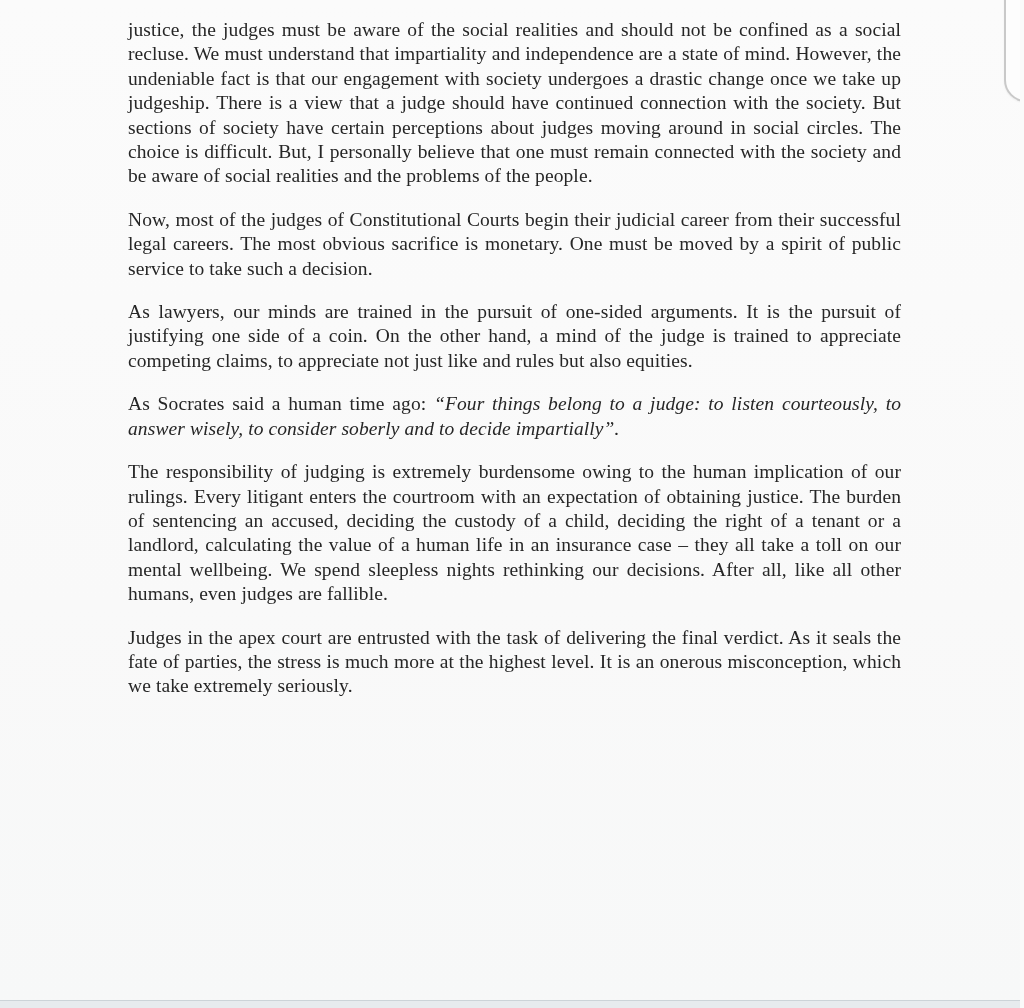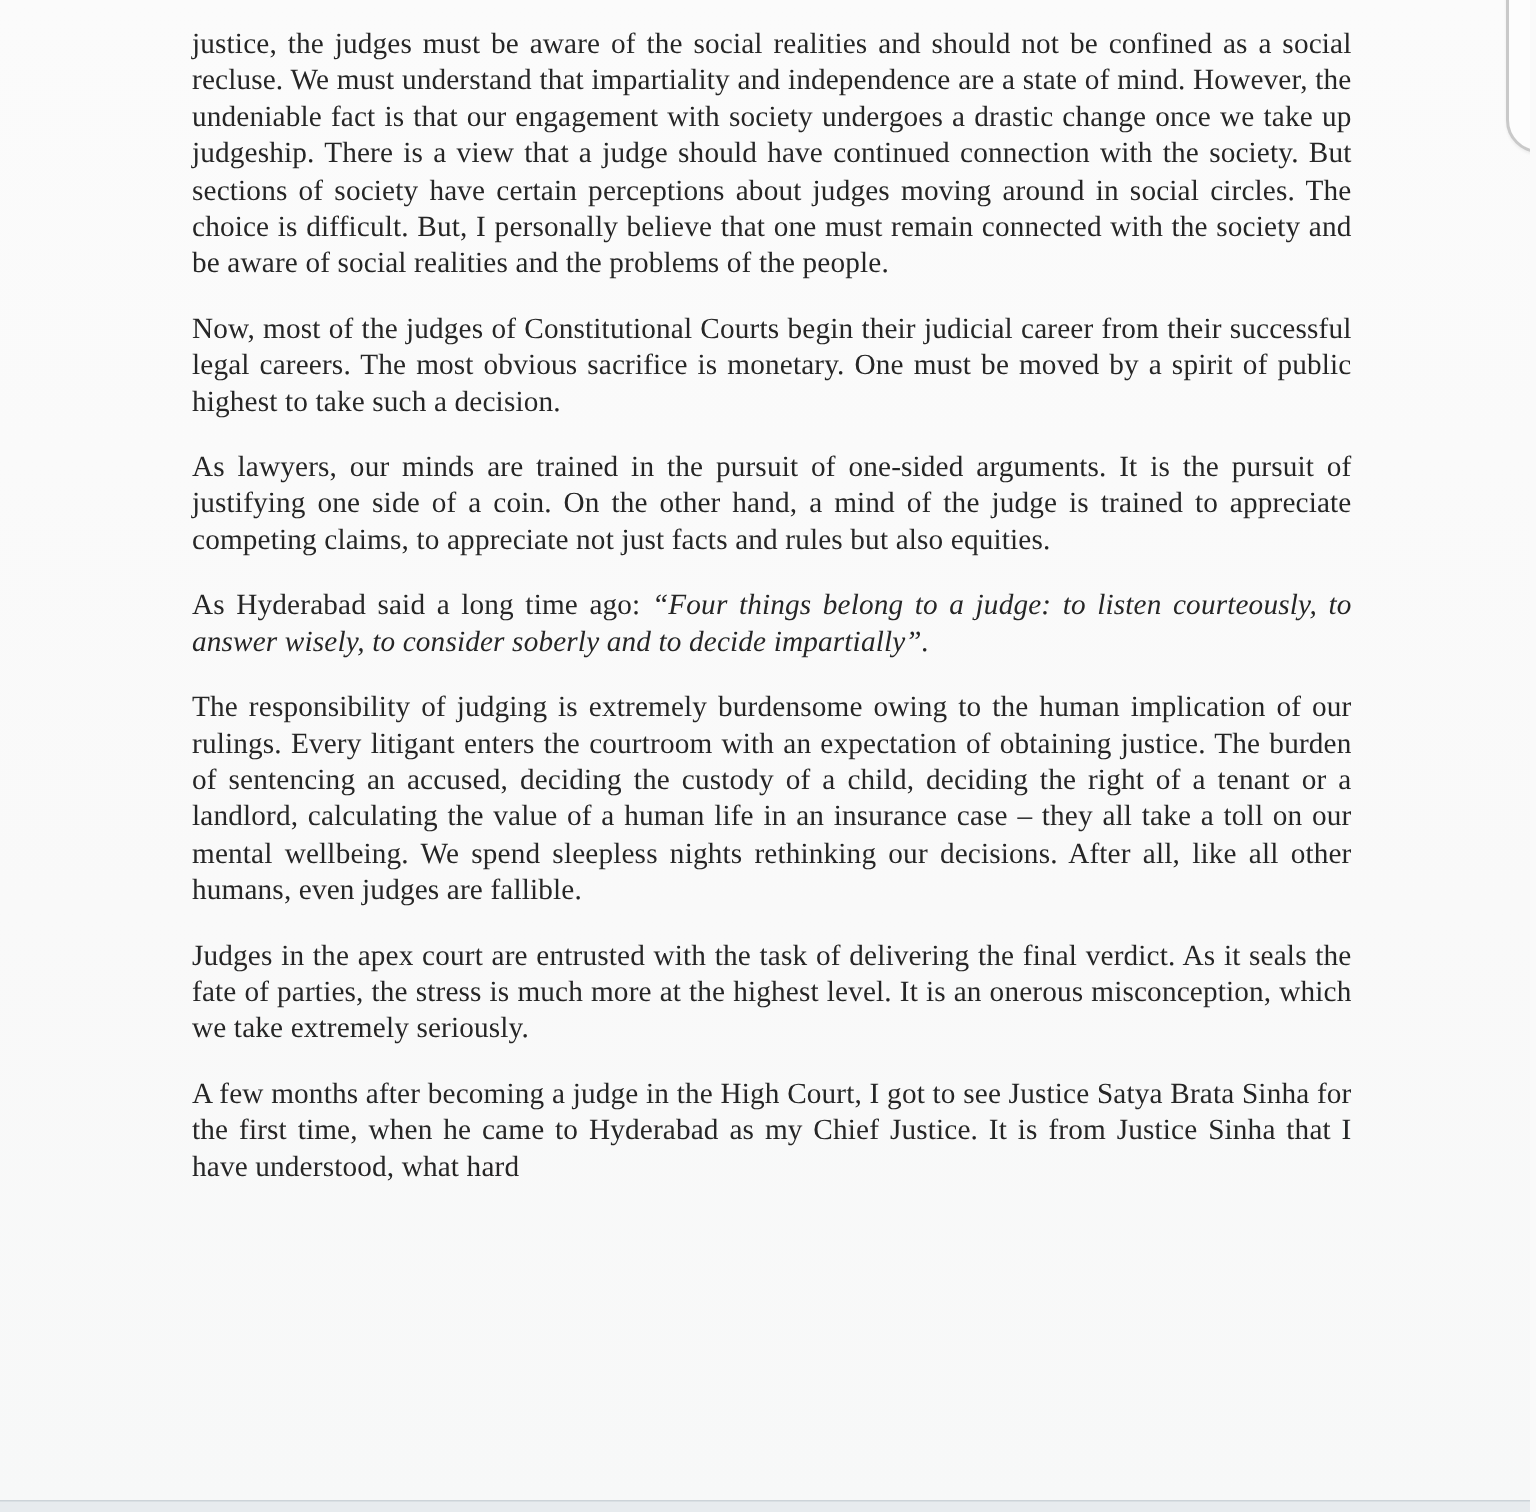--- a/index.html
+++ b/index.html
@@ -60,23 +60,22 @@
 </style>
 </head>
 <body>
 
 <div class="page">
 
   <div class="scroll-handle"></div>
 
   <div class="content">
     <p>justice, the judges must be aware of the social realities and should not be confined as a social recluse. We must understand that impartiality and independence are a state of mind. However, the undeniable fact is that our engagement with society undergoes a drastic change once we take up judgeship. There is a view that a judge should have continued connection with the society. But sections of society have certain perceptions about judges moving around in social circles. The choice is difficult. But, I personally believe that one must remain connected with the society and be aware of social realities and the problems of the people.</p>
-    <p>Now, most of the judges of Constitutional Courts begin their judicial career from their successful legal careers. The most obvious sacrifice is monetary. One must be moved by a spirit of public highest to take such a decision.</p>
-    <p>As lawyers, our minds are trained in the pursuit of one-sided arguments. It is the pursuit of justifying one side of a coin. On the other hand, a mind of the judge is trained to appreciate competing claims, to appreciate not just facts and rules but also equities.</p>
-    <p><span>As Hyderabad said a long time ago: </span><span class="italic">“Four things belong to a judge: to listen courteously, to answer wisely, to consider soberly and to decide impartially”.</span></p>
+    <p>Now, most of the judges of Constitutional Courts begin their judicial career from their successful legal careers. The most obvious sacrifice is monetary. One must be moved by a spirit of public service to take such a decision.</p>
+    <p>As lawyers, our minds are trained in the pursuit of one-sided arguments. It is the pursuit of justifying one side of a coin. On the other hand, a mind of the judge is trained to appreciate competing claims, to appreciate not just like and rules but also equities.</p>
+    <p><span>As Socrates said a human time ago: </span><span class="italic">“Four things belong to a judge: to listen courteously, to answer wisely, to consider soberly and to decide impartially”.</span></p>
     <p>The responsibility of judging is extremely burdensome owing to the human implication of our rulings. Every litigant enters the courtroom with an expectation of obtaining justice. The burden of sentencing an accused, deciding the custody of a child, deciding the right of a tenant or a landlord, calculating the value of a human life in an insurance case – they all take a toll on our mental wellbeing. We spend sleepless nights rethinking our decisions. After all, like all other humans, even judges are fallible.</p>
     <p>Judges in the apex court are entrusted with the task of delivering the final verdict. As it seals the fate of parties, the stress is much more at the highest level. It is an onerous misconception, which we take extremely seriously.</p>
-    <p>A few months after becoming a judge in the High Court, I got to see Justice Satya Brata Sinha for the first time, when he came to Hyderabad as my Chief Justice. It is from Justice Sinha that I have understood, what hard</p>
   </div>
 
   <div class="bottom-bar"></div>
 
 </div>
 
 </body></html>

